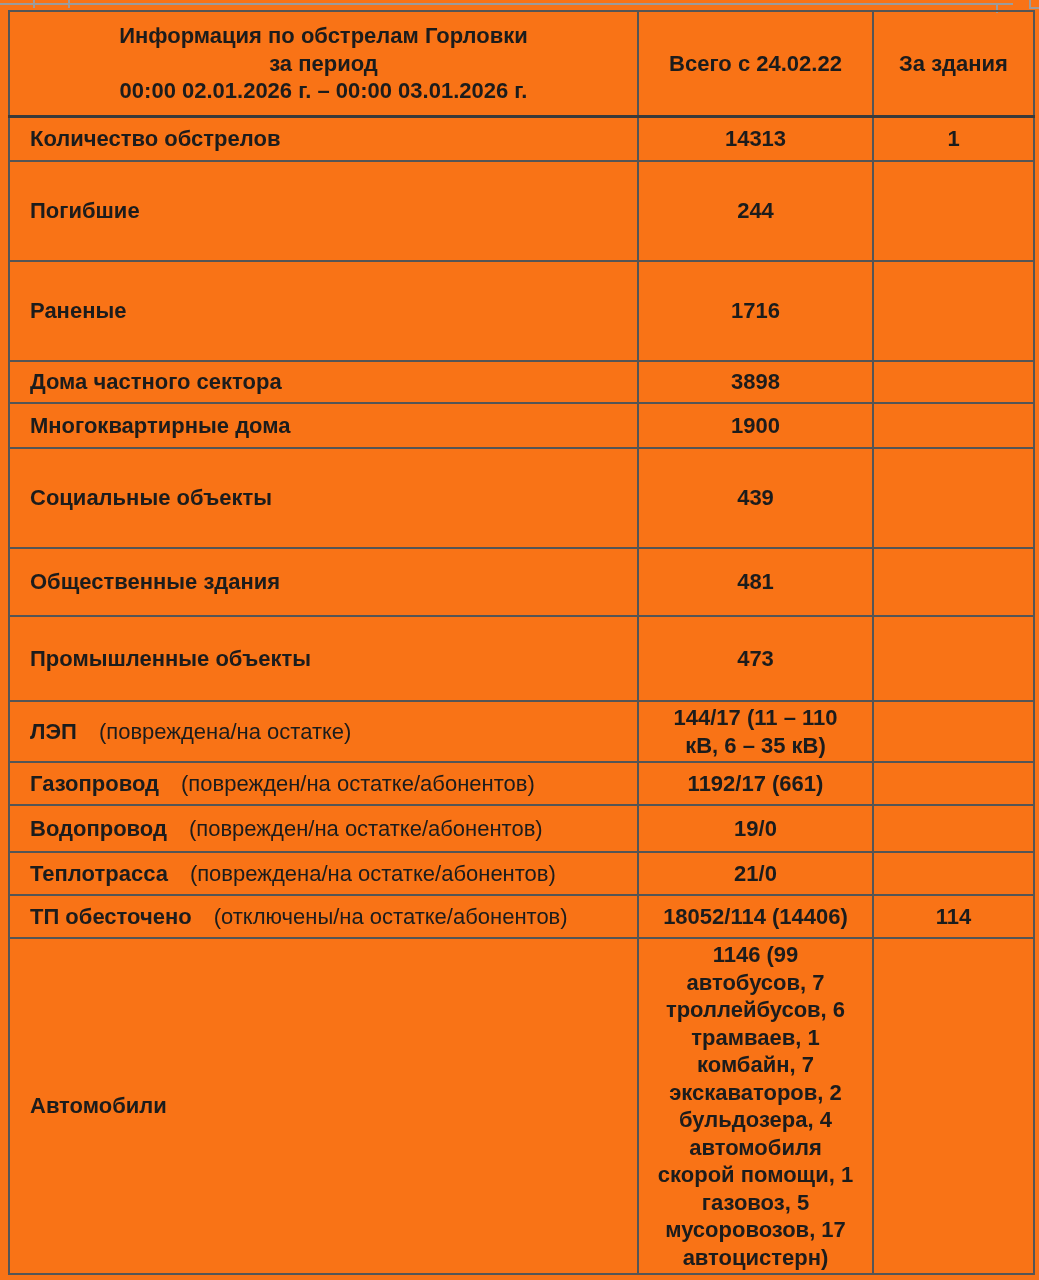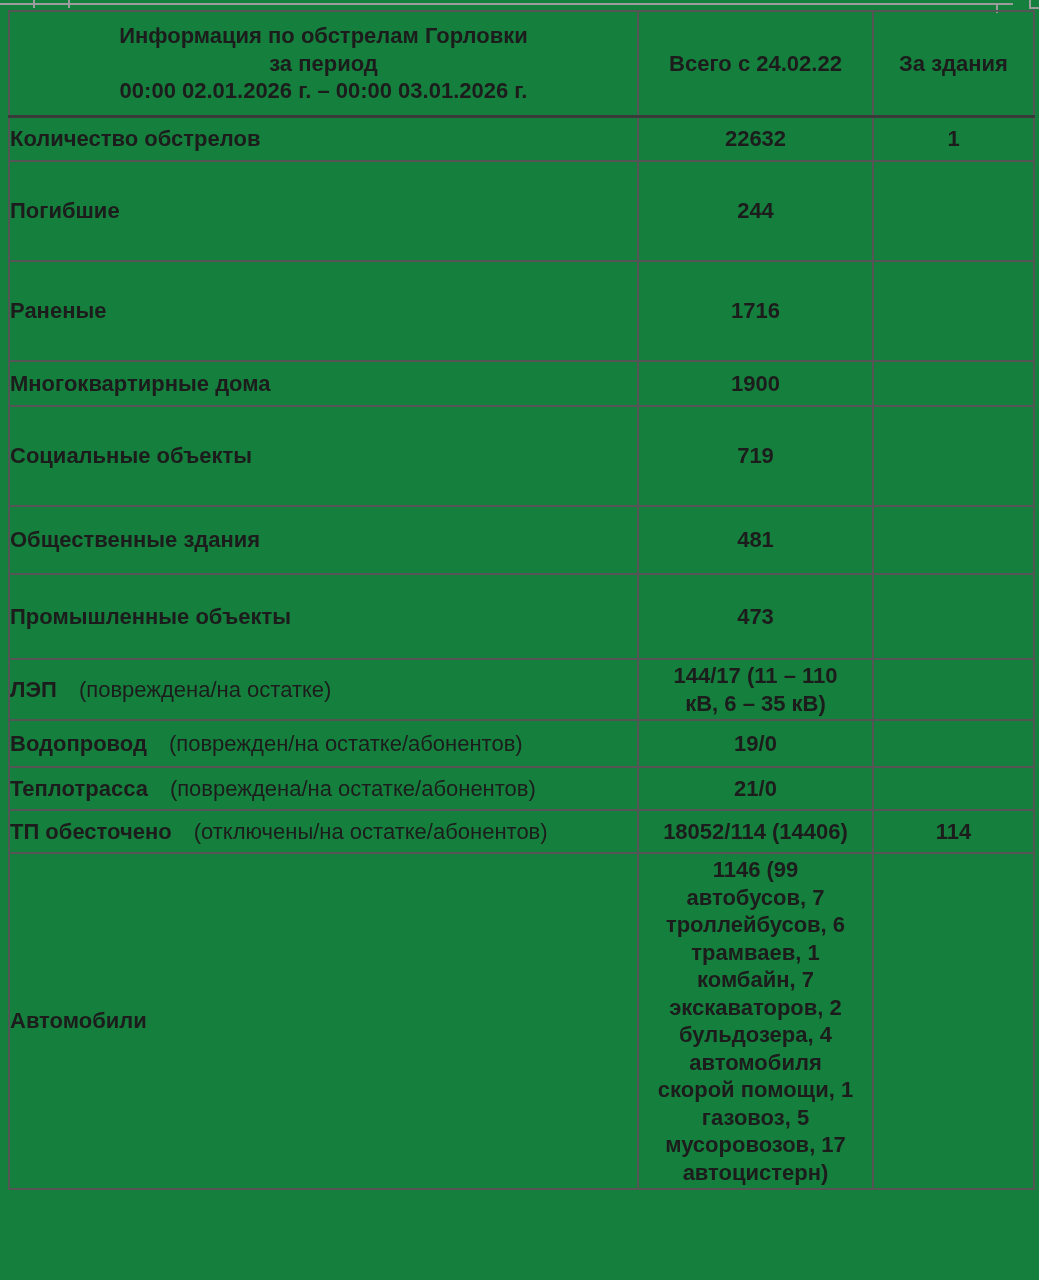--- a/index.html
+++ b/index.html
@@ -1,17 +1,17 @@
 <!DOCTYPE html>
 <html><head>
 <meta charset="utf-8">
 <style>
   html,body{margin:0;padding:0;background:#ffffff;}
   .stage{
-    position:relative;width:1039px;height:1280px;background:#15803d;
+    position:relative;width:1039px;height:1280px;background:#f97316;
     font-family:"Liberation Sans","DejaVu Sans",sans-serif;color:#1c1c1c;overflow:hidden;
   }
   
   .art{position:absolute;background:#9c9c9c;}
   .art-hline{left:0;top:3px;width:1013px;height:2px;}
   .art-tick1{left:33px;top:0;width:2px;height:8px;}
   .art-tick2{left:68px;top:0;width:2px;height:8px;}
   .art-tick3{left:996px;top:3px;width:2px;height:10px;}
   .art-corner-v{left:1029px;top:0;width:2px;height:9px;}
   .art-corner-h{left:1029px;top:7px;width:10px;height:2px;}
@@ -25,21 +25,21 @@
     border:2px solid #555555;
     vertical-align:middle;
     font-size:22px;line-height:1.25;
     padding:2px 8px;
     overflow:hidden;
   }
   .info thead th{
     font-weight:bold;text-align:center;white-space:pre-line;
     border-bottom:3px solid #3a3a3a;
   }
-  td.lbl{text-align:left;padding-left:0;font-weight:bold;}
+  td.lbl{text-align:left;padding-left:20px;font-weight:bold;}
   td.lbl .note{font-weight:normal;}
   td.lbl .note:not(:empty){margin-left:22px;}
   td.val{text-align:center;font-weight:bold;white-space:pre-line;}
   
   tr.hHead{height:105px;}
   tr.h45{height:45px;}
   tr.h87{height:100px;}
   tr.h83{height:100px;}
   tr.h42{height:42px;}
   tr.h45b{height:45px;margin-left:12px;}
@@ -73,57 +73,67 @@
         <th>Информация по обстрелам Горловки
 за период
 00:00 02.01.2026 г. – 00:00 03.01.2026 г.</th>
         <th>Всего с 24.02.22</th>
         <th>За здания</th>
       </tr>
     </thead>
     <tbody>
       <tr class="h45">
         <td class="lbl"><span>Количество обстрелов</span><span class="note"></span></td>
-        <td class="val">22632</td>
+        <td class="val">14313</td>
         <td class="val">1</td>
       </tr>
       <tr class="h87">
         <td class="lbl"><span>Погибшие</span><span class="note"></span></td>
         <td class="val">244</td>
         <td class="val"></td>
       </tr>
       <tr class="h83">
         <td class="lbl"><span>Раненые</span><span class="note"></span></td>
         <td class="val">1716</td>
         <td class="val"></td>
       </tr>
+      <tr class="h42">
+        <td class="lbl"><span>Дома частного сектора</span><span class="note"></span></td>
+        <td class="val">3898</td>
+        <td class="val"></td>
+      </tr>
       <tr class="h45b">
         <td class="lbl"><span>Многоквартирные дома</span><span class="note"></span></td>
         <td class="val">1900</td>
         <td class="val"></td>
       </tr>
       <tr class="h83">
         <td class="lbl"><span>Социальные объекты</span><span class="note"></span></td>
-        <td class="val">719</td>
+        <td class="val">439</td>
         <td class="val"></td>
       </tr>
       <tr class="h82">
         <td class="lbl"><span>Общественные здания</span><span class="note"></span></td>
         <td class="val">481</td>
         <td class="val"></td>
       </tr>
       <tr class="h85">
         <td class="lbl"><span>Промышленные объекты</span><span class="note"></span></td>
         <td class="val">473</td>
         <td class="val"></td>
       </tr>
       <tr class="h55">
         <td class="lbl"><span>ЛЭП</span><span class="note">(повреждена/на остатке)</span></td>
         <td class="val">144/17 (11 – 110
 кВ, 6 – 35 кВ)</td>
+        <td class="val"></td>
+      </tr>
+      <tr class="h43">
+        <td class="lbl"><span>Газопровод</span><span class="note">(поврежден/на остатке/абонентов)</span></td>
+        <td class="val">1192/17 (661)</td>
         <td class="val"></td>
       </tr>
       <tr class="h47">
         <td class="lbl"><span>Водопровод</span><span class="note">(поврежден/на остатке/абонентов)</span></td>
         <td class="val">19/0</td>
         <td class="val"></td>
       </tr>
       <tr class="h43">
         <td class="lbl"><span>Теплотрасса</span><span class="note">(повреждена/на остатке/абонентов)</span></td>
         <td class="val">21/0</td>

